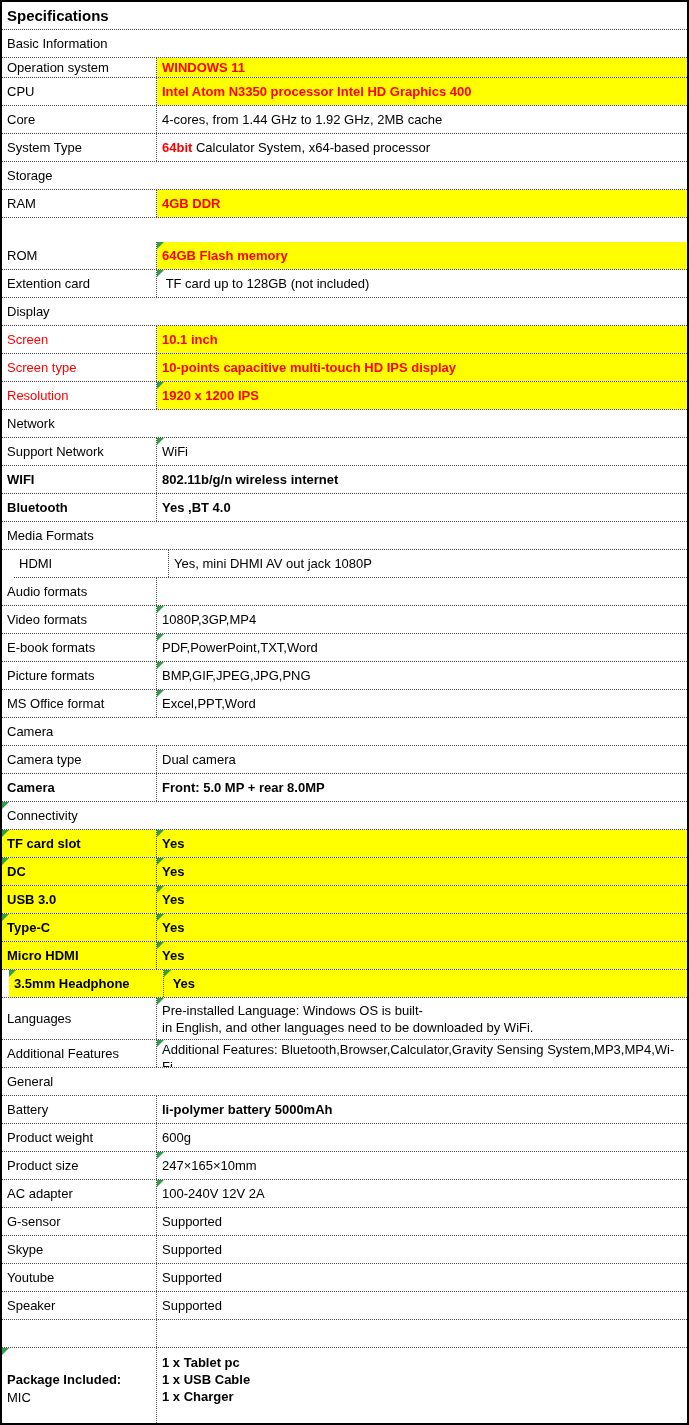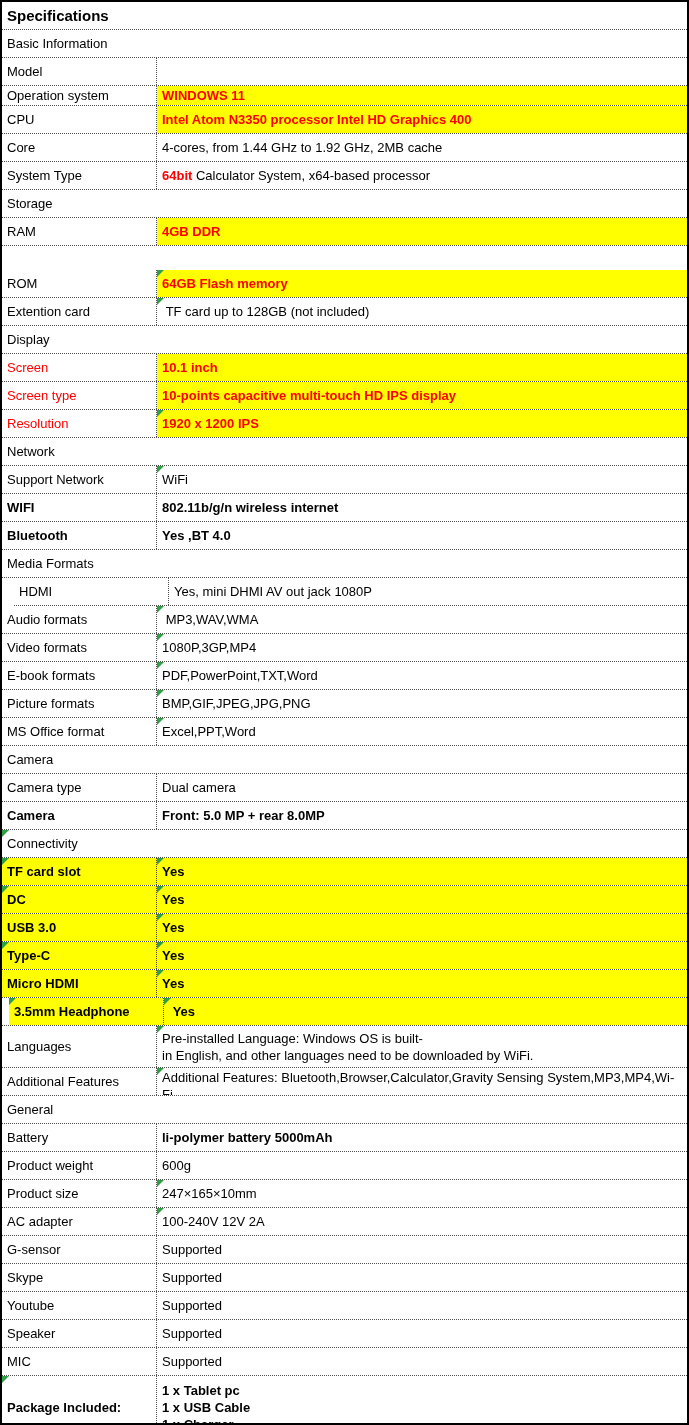--- a/index.html
+++ b/index.html
@@ -36,28 +36,20 @@
     <div class="row header-row" style="height: 28px;">
       <div class="cell full-cell">
         <span class="txt">Specifications</span>
       </div>
     </div>
     <div class="row section" style="height: 28px;">
       <div class="cell full-cell">
         <span class="txt">Basic Information</span>
       </div>
     </div>
-    <div class="row" style="height: 28px;">
-      <div class="cell label-cell">
-        <span class="txt">Model</span>
-      </div>
-      <div class="cell value-cell">
-        <span class="txt"></span>
-      </div>
-    </div>
     <div class="row" style="height: 20px;">
       <div class="cell label-cell">
         <span class="txt">Operation system</span>
       </div>
       <div class="cell value-cell bg-yellow">
         <span class="txt bold red">WINDOWS 11</span>
       </div>
     </div>
     <div class="row" style="height: 28px;">
       <div class="cell label-cell">
@@ -185,24 +177,20 @@
         <span class="txt">HDMI</span>
       </div>
       <div class="cell value-cell">
         <span class="txt">Yes, mini DHMI AV out jack 1080P</span>
       </div>
     </div>
     <div class="row" style="height: 28px;">
       <div class="cell label-cell">
         <span class="txt">Audio formats</span>
       </div>
-      <div class="cell value-cell">
-        <span class="marker"></span>
-        <span class="txt"> MP3,WAV,WMA</span>
-      </div>
     </div>
     <div class="row" style="height: 28px;">
       <div class="cell label-cell">
         <span class="txt">Video formats</span>
       </div>
       <div class="cell value-cell">
         <span class="marker"></span>
         <span class="txt">1080P,3GP,MP4</span>
       </div>
     </div>
@@ -401,21 +389,21 @@
       </div>
     </div>
     <div class="row" style="height: 28px;">
       <div class="cell label-cell">
         <span class="txt">Speaker</span>
       </div>
       <div class="cell value-cell">
         <span class="txt">Supported</span>
       </div>
     </div>
-    <div class="row" style="height: 28px;">
+    <div class="row" style="height: 28px; flex-direction: column;">
       <div class="cell label-cell">
         <span class="txt">MIC</span>
       </div>
       <div class="cell value-cell">
         <span class="txt">Supported</span>
       </div>
     </div>
     <div class="row" style="height: 63px;">
       <div class="cell label-cell">
         <span class="marker"></span>

